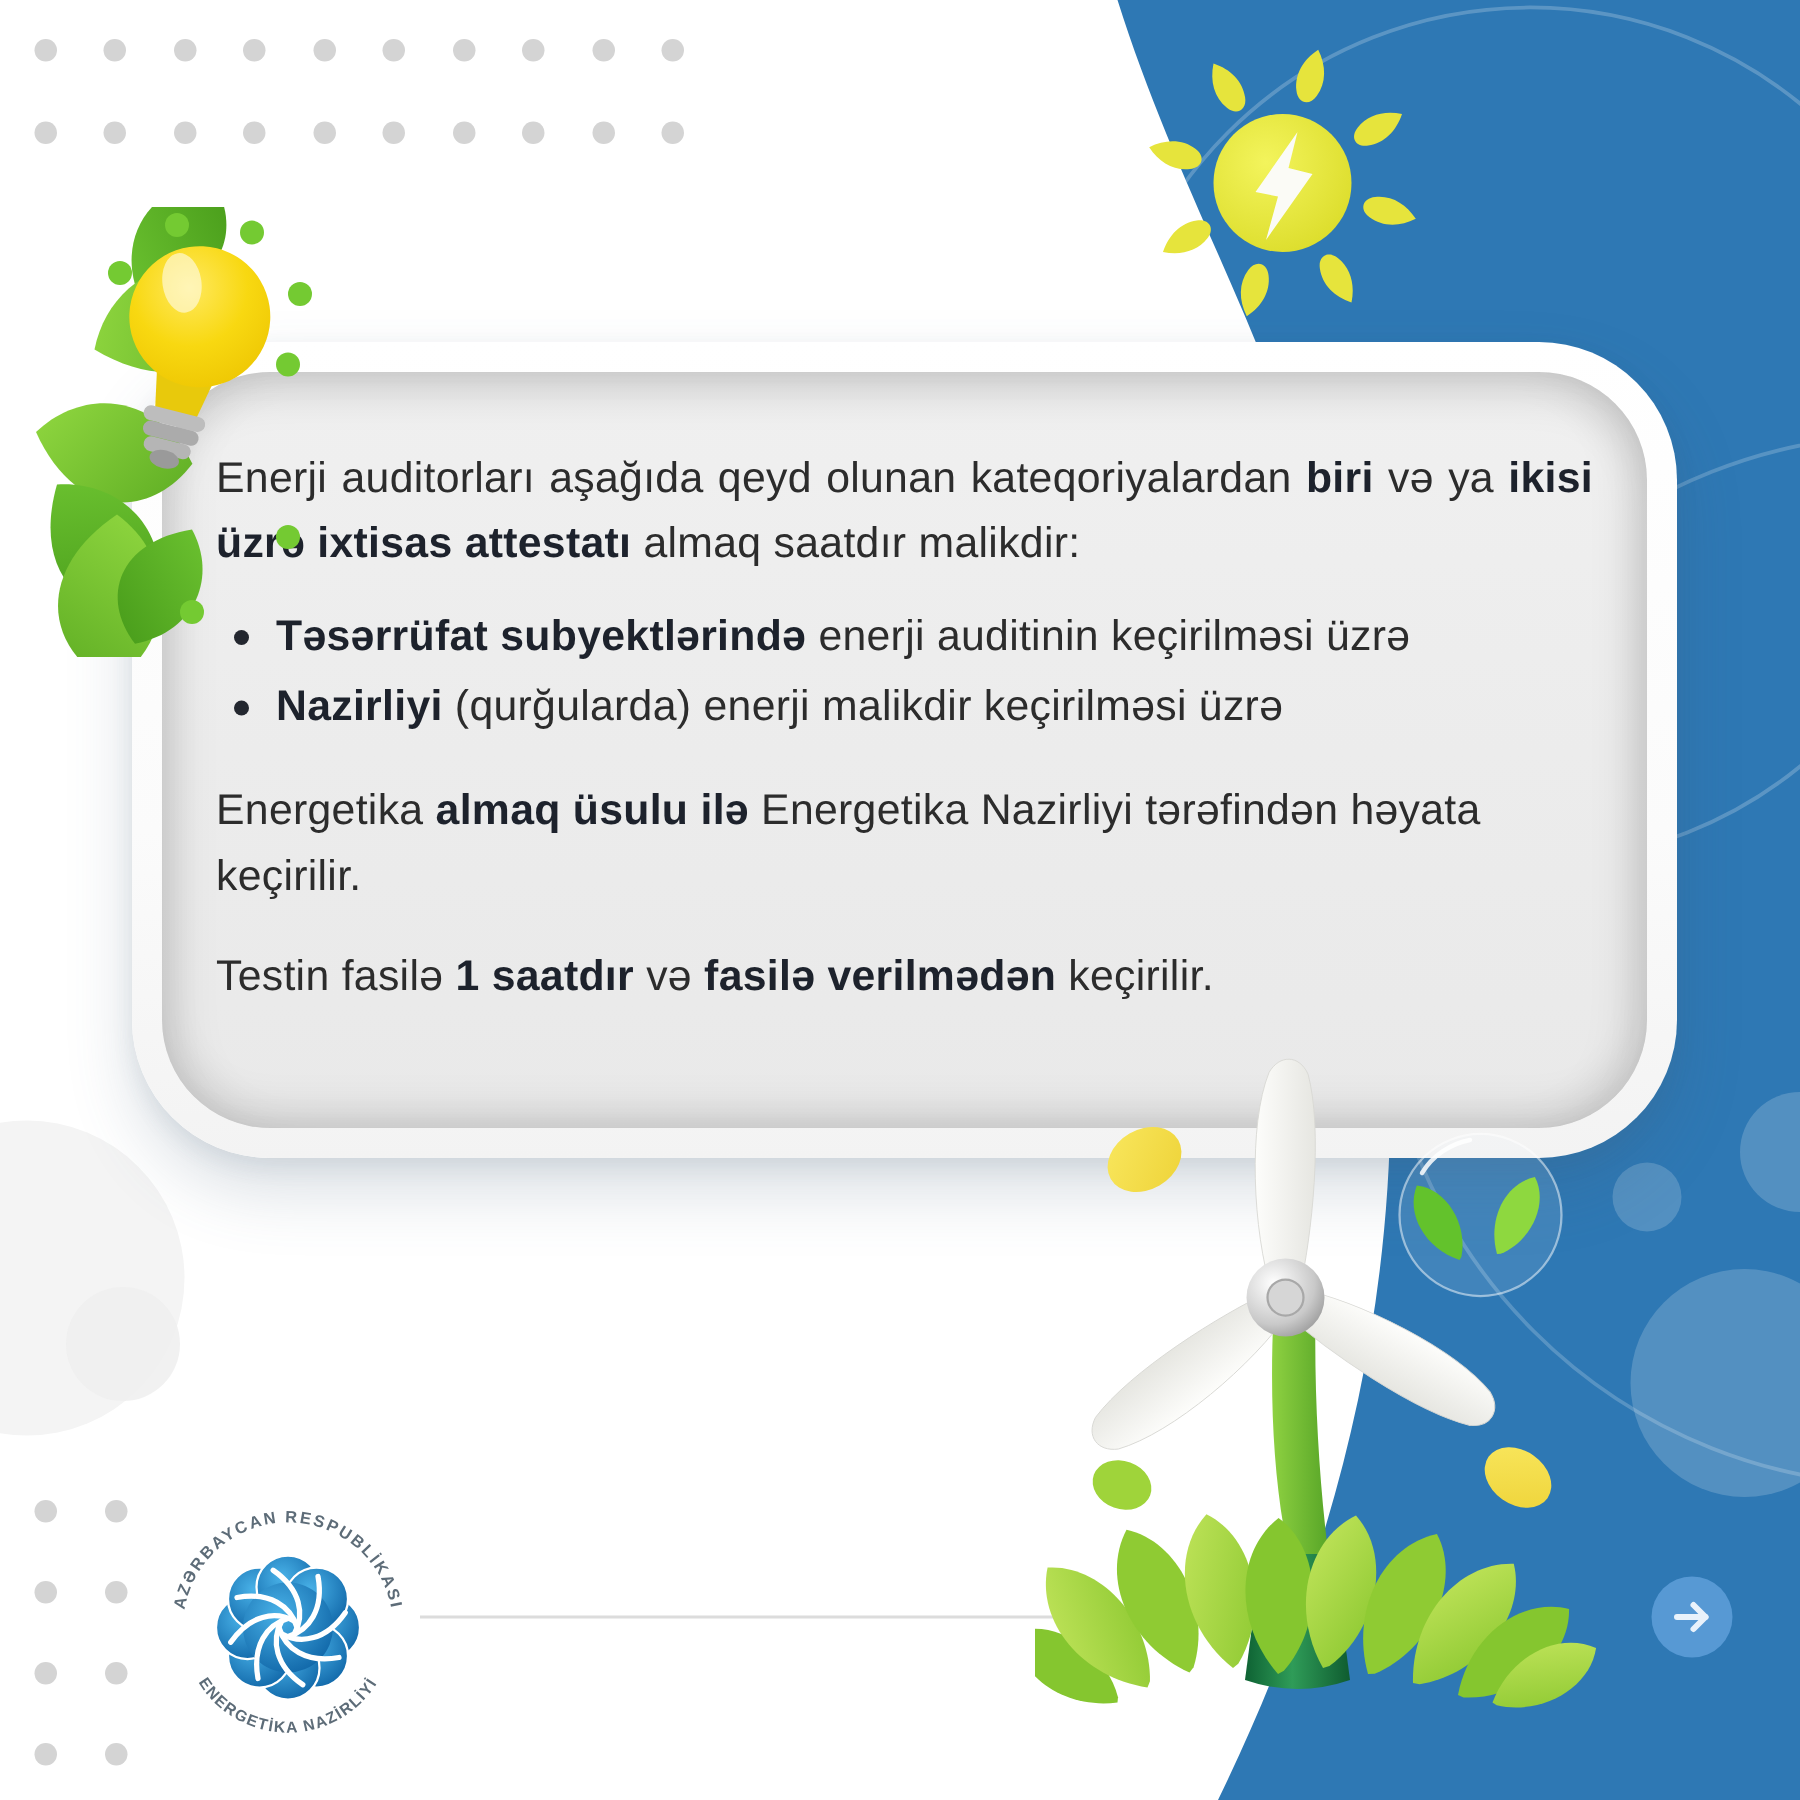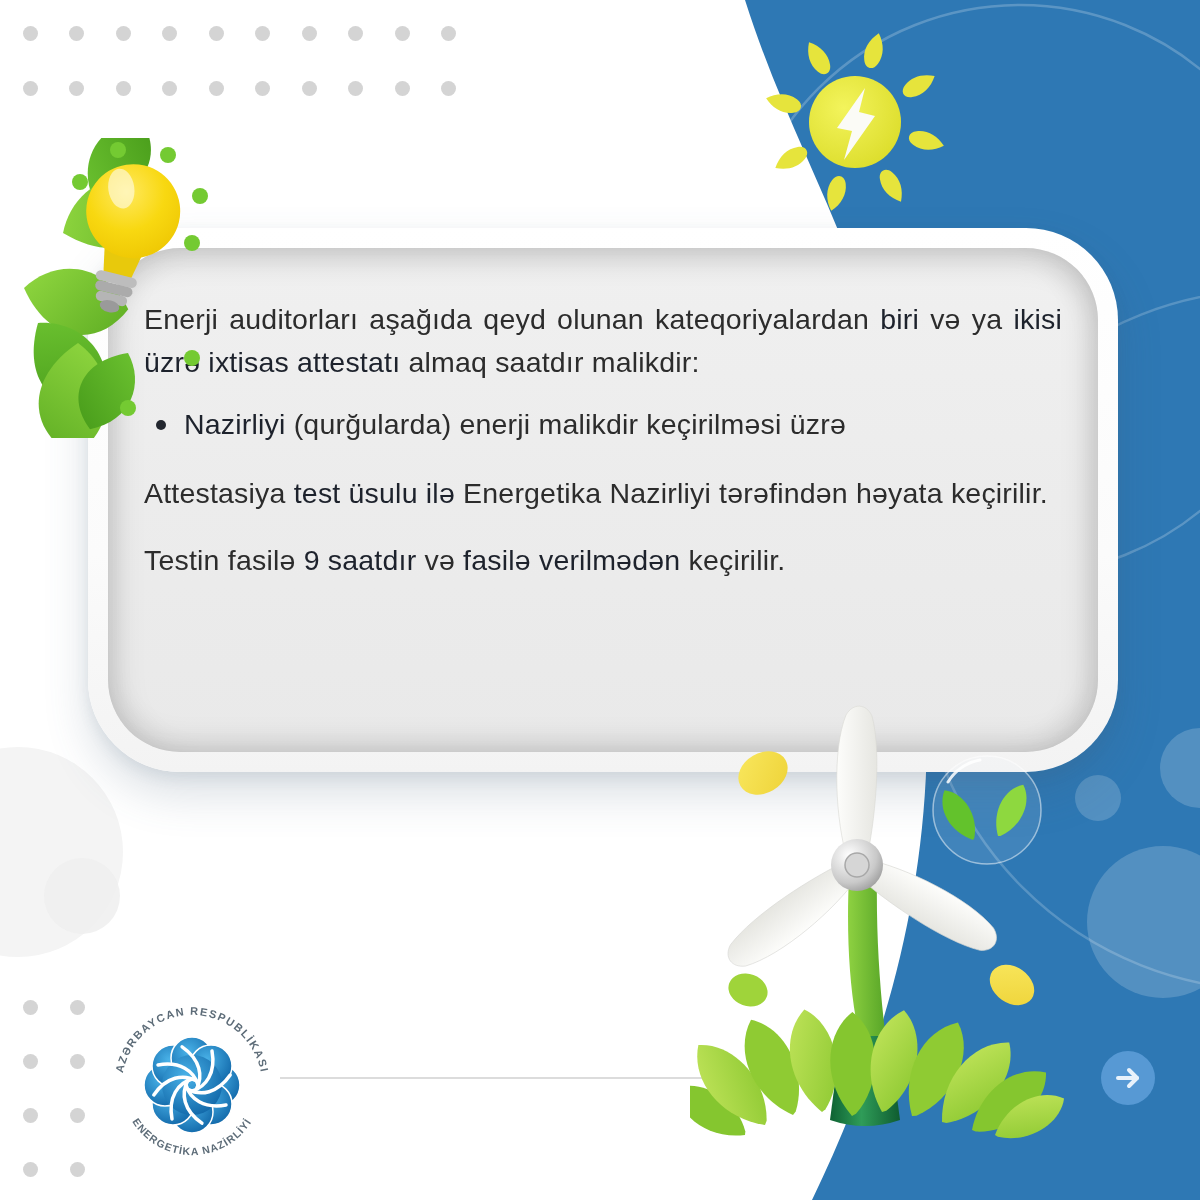--- a/index.html
+++ b/index.html
@@ -22,21 +22,21 @@
   .card-surface{
     position:absolute;left:20px;top:20px;right:20px;bottom:20px;border-radius:72px;
     background:linear-gradient(180deg,#f0f0f0 0%,#ececec 50%,#e9e9e9 100%);
     box-shadow:inset 0 16px 26px rgba(0,0,0,0.10), inset 0 -14px 26px rgba(0,0,0,0.08),
                inset 18px 0 26px rgba(0,0,0,0.05), inset -18px 0 26px rgba(0,0,0,0.06);
   }
   .card-content{
     position:absolute;left:36px;right:36px;top:50px;
     font-size:28.5px;line-height:1.52;color:#2c2c2c;letter-spacing:0.2px;
   }
-  .card-content .b{font-weight:400;color:#1d222c;}
+  .card-content .b{font-weight:700;color:#1d222c;}
   .intro{margin:0 0 18px 0;text-align:justify;text-align-last:left;}
   .cat-list{list-style:none;margin:0 0 26px 0;padding:0;}
   .cat-list li{position:relative;padding-left:40px;margin:0 0 4px 0;}
   .cat-list li::before{
     content:"";position:absolute;left:12px;top:17px;width:10px;height:10px;border-radius:50%;background:#23272f;
   }
   .para{margin:0 0 24px 0;}
   .para.last{margin:0;}
   
   .next-btn{
@@ -103,24 +103,25 @@
       <div class="dot" style="left: 69.5px; top: 1161.5px;"></div>
     </div>
 
   <div class="divider"></div>
 
   <div class="card">
     <div class="card-surface">
       <div class="card-content">
         <p class="intro"><span>Enerji auditorları aşağıda qeyd olunan kateqoriyalardan </span><span class="b">biri</span><span> və ya </span><span class="b">ikisi üzrə ixtisas attestatı</span><span> almaq saatdır malikdir:</span></p>
         <ul class="cat-list">
+          <li><span class="b">Təsərrüfat subyektlərində</span><span> enerji auditinin keçirilməsi üzrə</span></li>
           <li><span class="b">Nazirliyi</span><span> (qurğularda) enerji malikdir keçirilməsi üzrə</span></li>
         </ul>
-        <p class="para"><span>Attestasiya </span><span class="b">test üsulu ilə</span><span> Energetika Nazirliyi tərəfindən həyata keçirilir.</span></p>
-        <p class="para last"><span>Testin fasilə </span><span class="b">9 saatdır</span><span> və </span><span class="b">fasilə verilmədən</span><span> keçirilir.</span></p>
+        <p class="para"><span>Energetika </span><span class="b">almaq üsulu ilə</span><span> Energetika Nazirliyi tərəfindən həyata keçirilir.</span></p>
+        <p class="para last"><span>Testin fasilə </span><span class="b">1 saatdır</span><span> və </span><span class="b">fasilə verilmədən</span><span> keçirilir.</span></p>
       </div>
     </div>
   </div>
 
   <svg class="deco" style="left:8px;top:138px;" width="240" height="300" viewBox="0 0 240 300">
     <defs>
       <radialGradient id="bulbG" cx="38%" cy="32%" r="75%">
         <stop offset="0%" stop-color="#ffe95e"></stop>
           <stop offset="55%" stop-color="#f8d811"></stop>
           <stop offset="100%" stop-color="#eec703"></stop>

